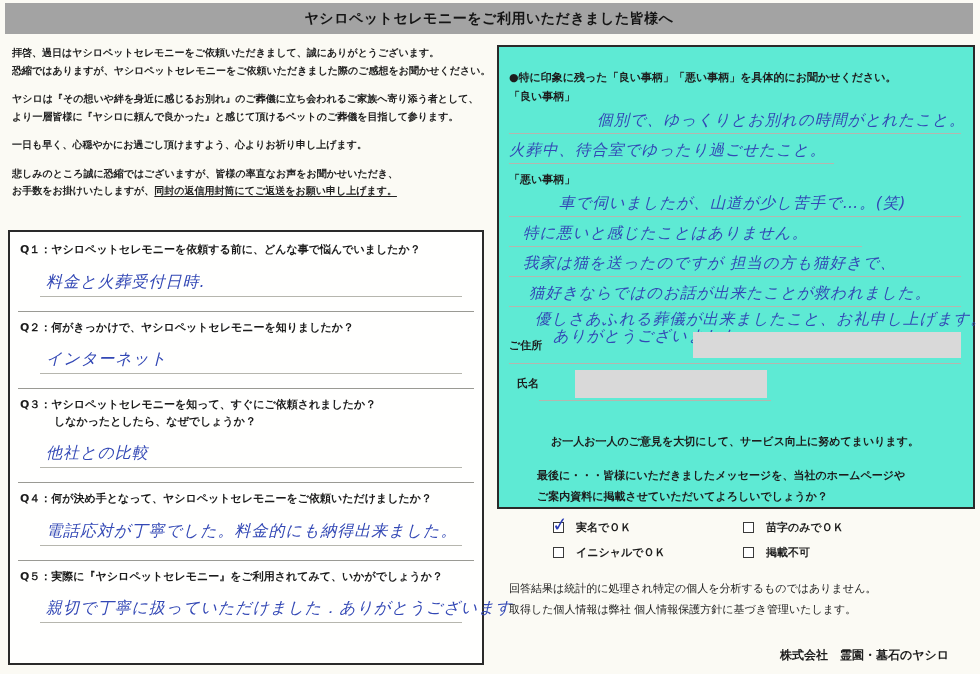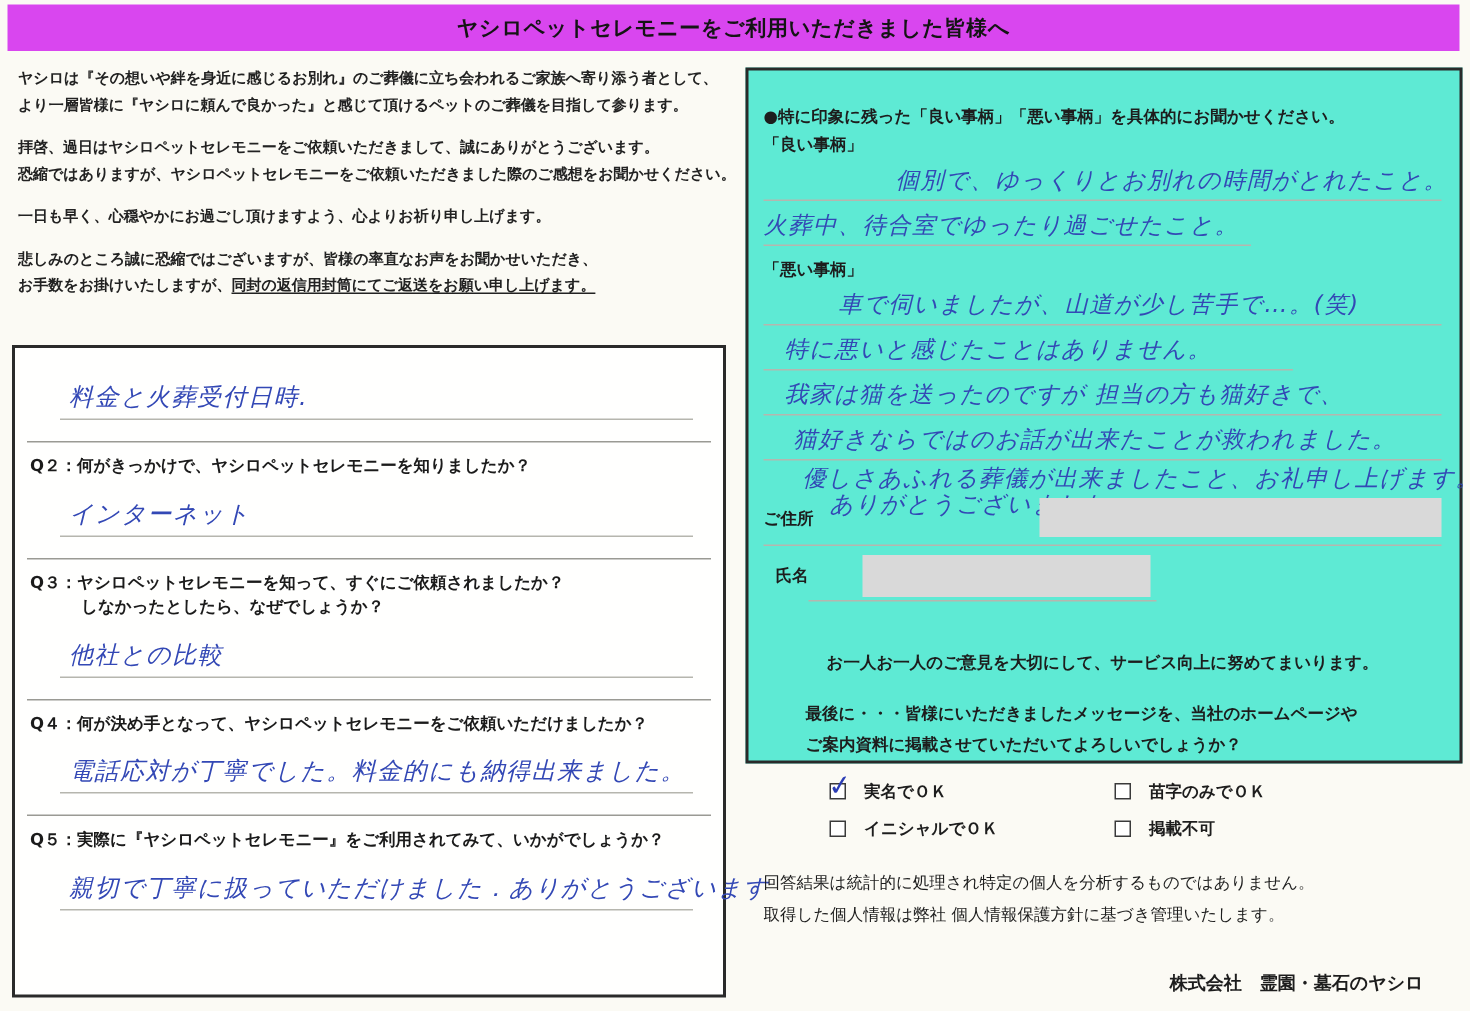--- a/index.html
+++ b/index.html
@@ -7,21 +7,21 @@
   body {
     position:relative;
     background:#fbfaf4;
     font-family:"DejaVu Sans", sans-serif;
     color:#1d1d1d;
     overflow:hidden;
   }
   
   .header-band {
     position:absolute; left:5px; top:3px; width:968px; height:31px;
-    background:#d946ef;
+    background:#a3a3a3;
     display:flex; align-items:center; justify-content:center;
   }
   .header-band .title {
     font-size:14px; font-weight:bold; color:#141414; letter-spacing:0.5px;
     white-space:nowrap;
   }
   
   .intro {
     position:absolute; left:12px; top:44px; width:476px;
     font-size:10px; font-weight:bold; color:#222; line-height:1.75;
@@ -95,32 +95,33 @@
   .company { text-align:right; font-size:12px; font-weight:bold; line-height:2.0; margin-top:22px; padding-right:12px; }
 </style>
 </head>
 <body>
 
 <div class="header-band">
   <div class="title">ヤシロペットセレモニーをご利用いただきました皆様へ</div>
 </div>
 
 <div class="intro">
+  <p><span>拝啓、過日はヤシロペットセレモニーをご依頼いただきまして、誠にありがとうございます。</span><br>
+     <span>恐縮ではありますが、ヤシロペットセレモニーをご依頼いただきました際のご感想をお聞かせください。</span></p>
   <p><span>ヤシロは『その想いや絆を身近に感じるお別れ』のご葬儀に立ち会われるご家族へ寄り添う者として、</span><br>
      <span>より一層皆様に『ヤシロに頼んで良かった』と感じて頂けるペットのご葬儀を目指して参ります。</span></p>
-  <p><span>拝啓、過日はヤシロペットセレモニーをご依頼いただきまして、誠にありがとうございます。</span><br>
-     <span>恐縮ではありますが、ヤシロペットセレモニーをご依頼いただきました際のご感想をお聞かせください。</span></p>
   <p><span>一日も早く、心穏やかにお過ごし頂けますよう、心よりお祈り申し上げます。</span></p>
   <p><span>悲しみのところ誠に恐縮ではございますが、皆様の率直なお声をお聞かせいただき、</span><br>
      <span>お手数をお掛けいたしますが、</span><span class="u">同封の返信用封筒にてご返送をお願い申し上げます。</span></p>
 </div>
 
 <div class="qbox">
 
   <div class="qblock">
+    <div class="q-label">Q１：ヤシロペットセレモニーを依頼する前に、どんな事で悩んでいましたか？</div>
     <div class="hand q-answer">料金と火葬受付日時.</div>
   </div>
 
   <div class="qblock">
     <div class="q-label">Q２：何がきっかけで、ヤシロペットセレモニーを知りましたか？</div>
     <div class="hand q-answer">インターネット</div>
   </div>
 
   <div class="qblock">
     <div class="q-label">Q３：ヤシロペットセレモニーを知って、すぐにご依頼されましたか？</div>

